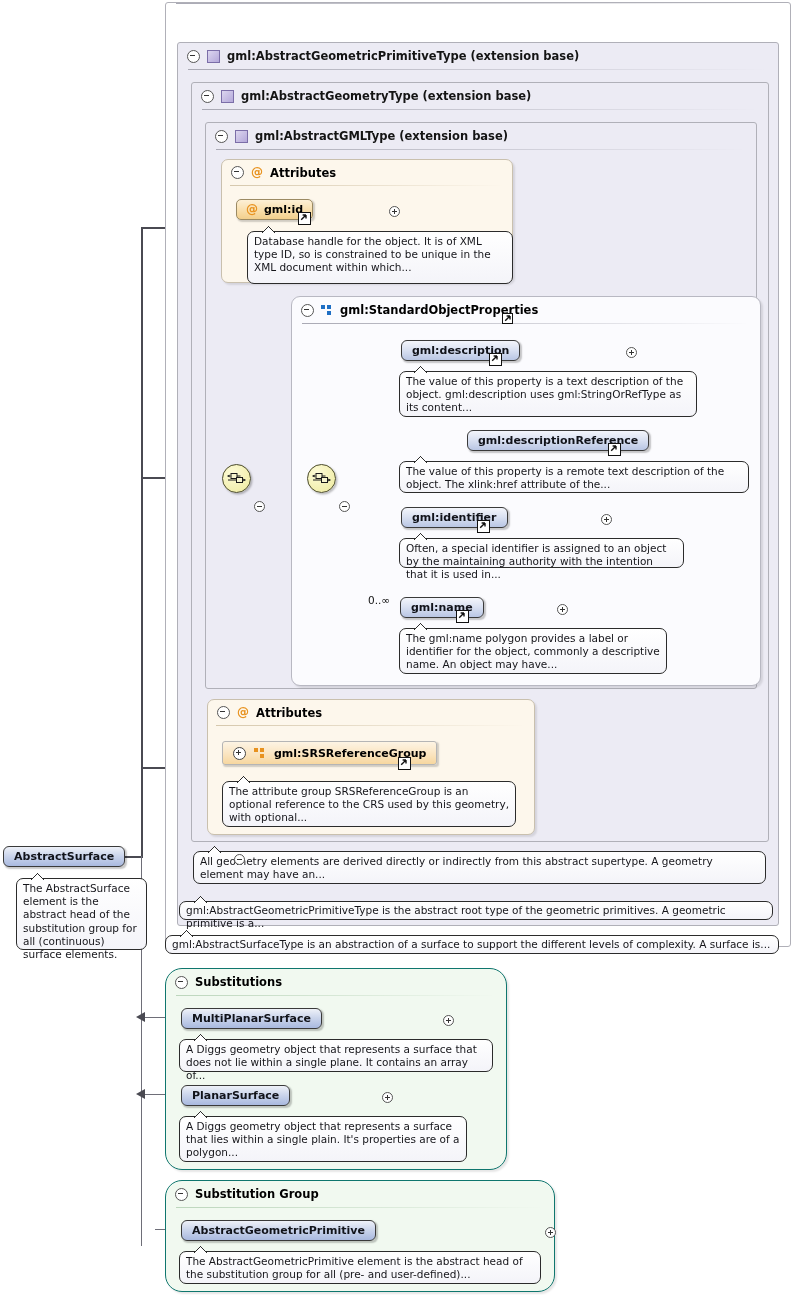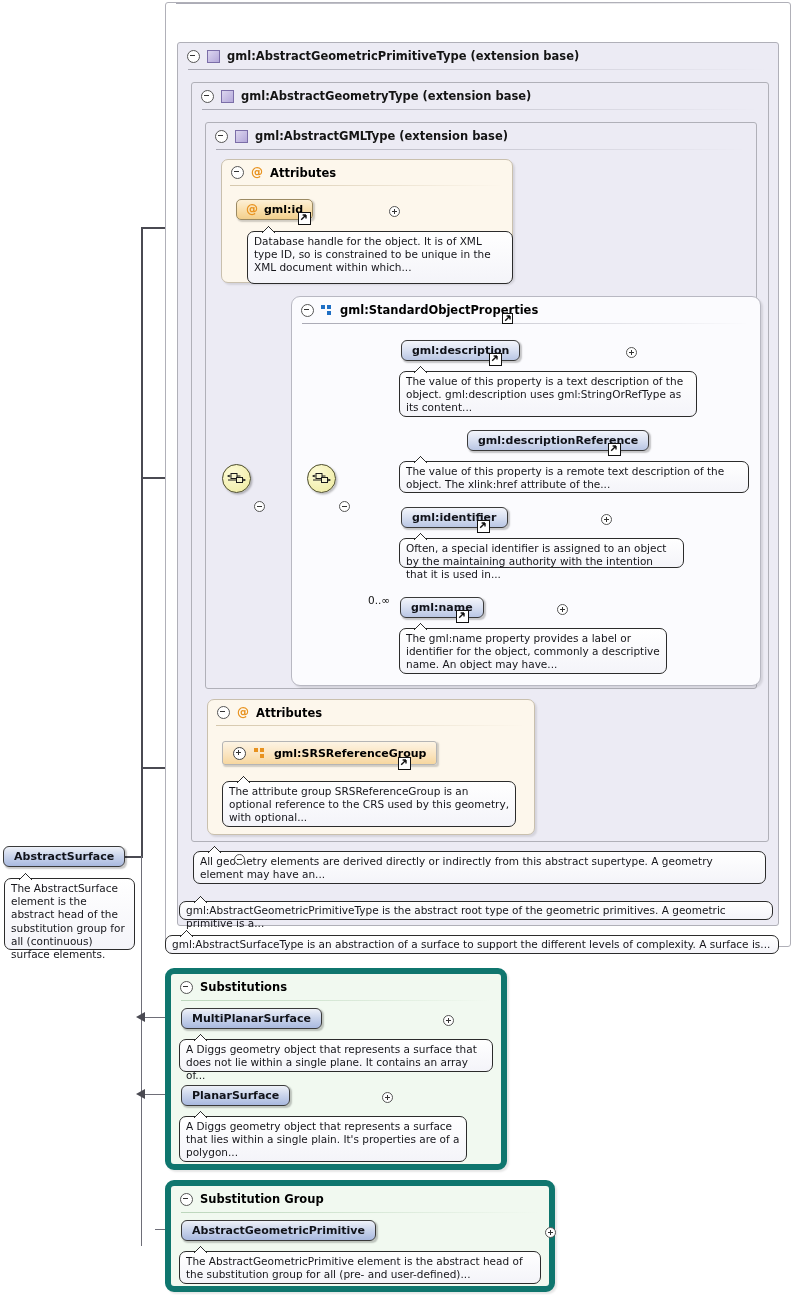--- a/index.html
+++ b/index.html
@@ -92,23 +92,23 @@
   .subpanel {
     border: 1px solid #b8b8c2;
     background: #fbfbfe;
     border-radius: 9px;
     box-sizing: border-box;
     box-shadow: 2px 2px 2px rgba(0,0,0,.10);
   }
 
   
   .greenpanel {
-    border: 6px solid #0f766e;
+    border: 1px solid #0f766e;
     background: #f1f9f0;
-    border-radius: 9px;
+    border-radius: 17px;
     box-sizing: border-box;
     box-shadow: 2px 2px 2px rgba(0,0,0,.10);
   }
   .greenpanel .panel-rule {
     background: linear-gradient(to right, #bcd6bc, rgba(188,214,188,0));
   }
 
   
   .pill {
     display: inline-flex; align-items: center;
@@ -352,21 +352,21 @@
 <div class="abs" style="left:400px; top:597px;">
   <span class="pill">gml:name</span>
   <span class="pm plus abs" style="left:70px; top:4px;"></span>
   <span class="lnk" style="left:56px; top:13px;">
     <svg width="9" height="9" viewBox="0 0 9 9">
         <path d="M7 2 L2.2 6.8 M7 2 L3.6 2 M7 2 L7 5.4" stroke="#111" stroke-width="1.4" fill="none"></path>
       </svg>
   </span>
 </div>
 <div class="doc abs" style="left:399px; top:628px; width:268px; height:46px;">
-  <span>The gml:name property provides a label or identifier for the object, commonly a descriptive name. An object may have...</span>
+  <span>The gml:name polygon provides a label or identifier for the object, commonly a descriptive name. An object may have...</span>
 </div>
 
 <div class="attrs abs" style="left:207px; top:699px; width:328px; height:136px;">
   <div class="attrs-hdr">
     <span class="pm"></span>
     <span class="ico-at">@</span>
     <span>Attributes</span>
   </div>
   <div class="attrs-rule"></div>
 </div>
@@ -427,21 +427,21 @@
 </div>
 
 <div class="doc abs" style="left:165px; top:935px; width:614px; height:19px; padding-top:2px;">
   <span>gml:AbstractSurfaceType is an abstraction of a surface to support the different levels of complexity. A surface is...</span>
 </div>
 
 <div class="abs" style="left:3px; top:846px;">
   <span class="pill strong">AbstractSurface</span>
   <span class="pm abs" style="left:105px; top:5px;"></span>
 </div>
-<div class="doc abs" style="left:4px; top:878px; width:131px; height:72px;">
+<div class="doc abs" style="left:16px; top:878px; width:131px; height:72px;">
   <span>The AbstractSurface element is the abstract head of the substitution group for all (continuous) surface elements.</span>
 </div>
 
 <div class="greenpanel abs" style="left:165px; top:968px; width:342px; height:202px;">
   <div class="attrs-hdr" style="height:26px;">
     <span class="pm"></span>
     <span>Substitutions</span>
   </div>
   <div class="panel-rule" style="margin:0 10px 0 10px;"></div>
 </div>

